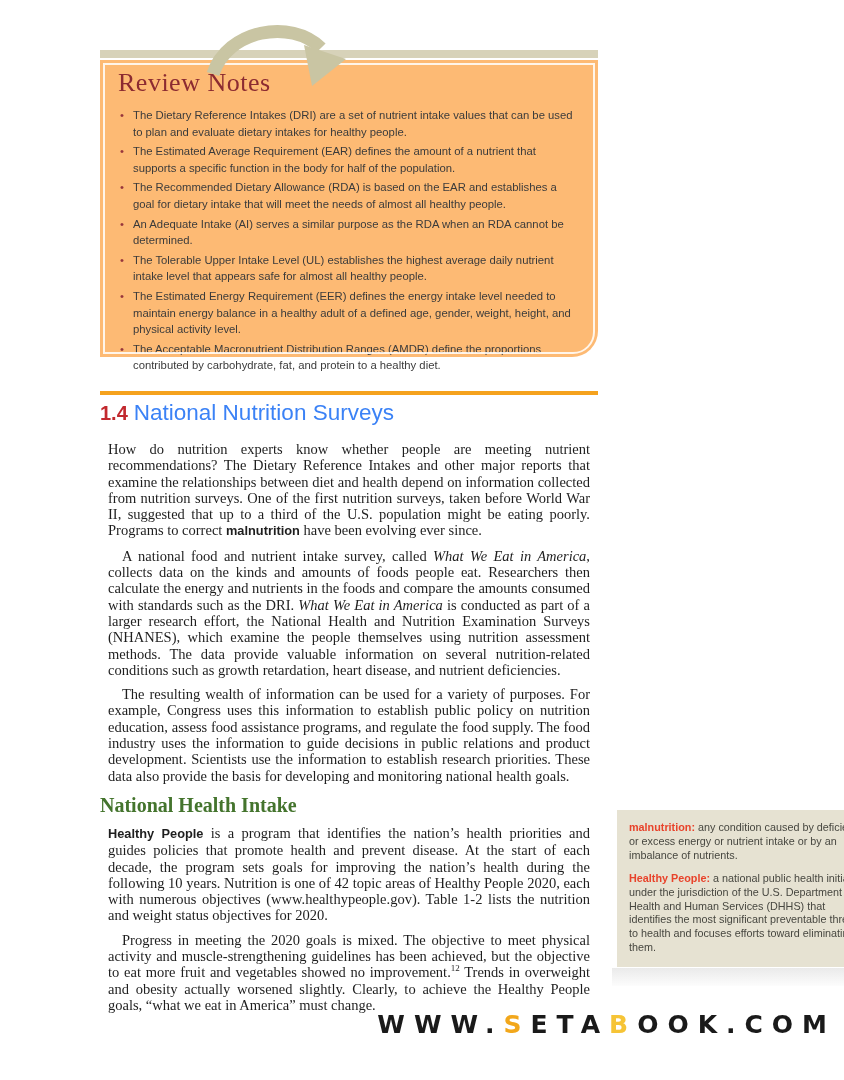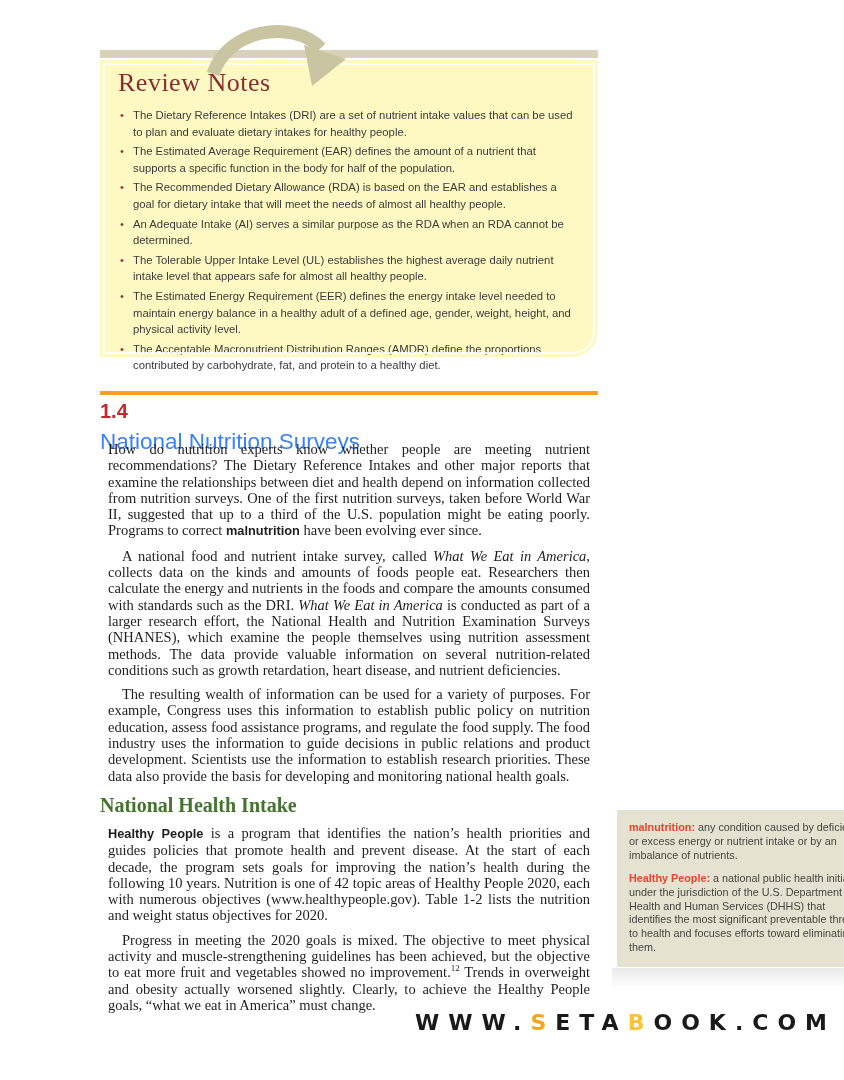--- a/index.html
+++ b/index.html
@@ -6,21 +6,21 @@
   .page {
     position:relative; width:844px; height:1080px; margin:0 auto;
     background:#ffffff; overflow:hidden;
     font-family:"Liberation Serif", serif; color:#1e1e1e;
   }
 
   
   .review-box { position:absolute; left:100px; top:50px; width:498px; }
   .review-top-strip { height:8px; background:#d7d2b9; }
   .review-body {
-    margin-top:2px; background:#fef9c3; height:297px; box-sizing:border-box;
+    margin-top:2px; background:#fdba74; height:297px; box-sizing:border-box;
     border-radius:0 0 26px 0; padding:6px 16px 10px 16px; position:relative;
   }
   .review-body::after {
     content:""; position:absolute; inset:3px;
     border:2px solid rgba(255,255,255,.85); border-radius:0 0 22px 0;
     pointer-events:none;
   }
   .review-title {
     font-family:"Liberation Serif", serif; font-size:26px; color:#8c2b31;
     letter-spacing:.5px; margin:2px 0 9px 2px;
@@ -33,21 +33,21 @@
   }
   .review-list li::before {
     content:"•"; position:absolute; left:2px; top:0; color:#97353b;
   }
   .arrow-wrap { position:absolute; left:205px; top:16px; z-index:3; }
 
   
   .orange-rule { position:absolute; left:100px; top:391px; width:498px; height:4px; background:#f5a21d; }
   .section-heading {
     position:absolute; left:100px; top:400px; width:498px;
-    font-family:"Liberation Sans", sans-serif; display:flex; align-items:baseline; gap:6px;flex-direction:column;
+    font-family:"Liberation Sans", sans-serif; display:flex; align-items:baseline; gap:6px;
   }
   .section-number { font-size:20px; font-weight:bold; color:#c2292e; }
   .section-title  { font-size:22.5px; color:#3b82f6; }
 
   .body-col { position:absolute; left:100px; top:433px; width:498px; }
   .body-col p {
     margin:8px; text-align:justify; font-size:14.5px; line-height:16.3px; color:#1e1e1e;
   }
   .body-col p.indent { text-indent:14px; }
   .seg-b { font-family:"Liberation Sans", sans-serif; font-weight:bold; font-size:12.8px; }
@@ -87,21 +87,21 @@
   }
   .v-divider { width:1px; height:54px; background:#c9c9c9; margin:0 13px; }
 
   .footer-right { position:absolute; right:8px; top:1002px; text-align:right; }
   .fa-title {
     direction:rtl; font-family:"DejaVu Sans", sans-serif; font-weight:bold;
     font-size:19px; color:#2a2a2a;
   }
   .url {
     margin-top:8px; font-family:"DejaVu Sans", sans-serif; font-weight:bold;
-    font-size:22px; letter-spacing:9px; color:#1a1a1a; white-space:nowrap;
+    font-size:25px; letter-spacing:9px; color:#1a1a1a; white-space:nowrap;
   }
   .url .orange { color:#f2a71b; }
   .url .yellow { color:#f6c436; }
 </style>
 </head>
 <body>
 
 <div class="page">
 
   <div class="arrow-wrap">

